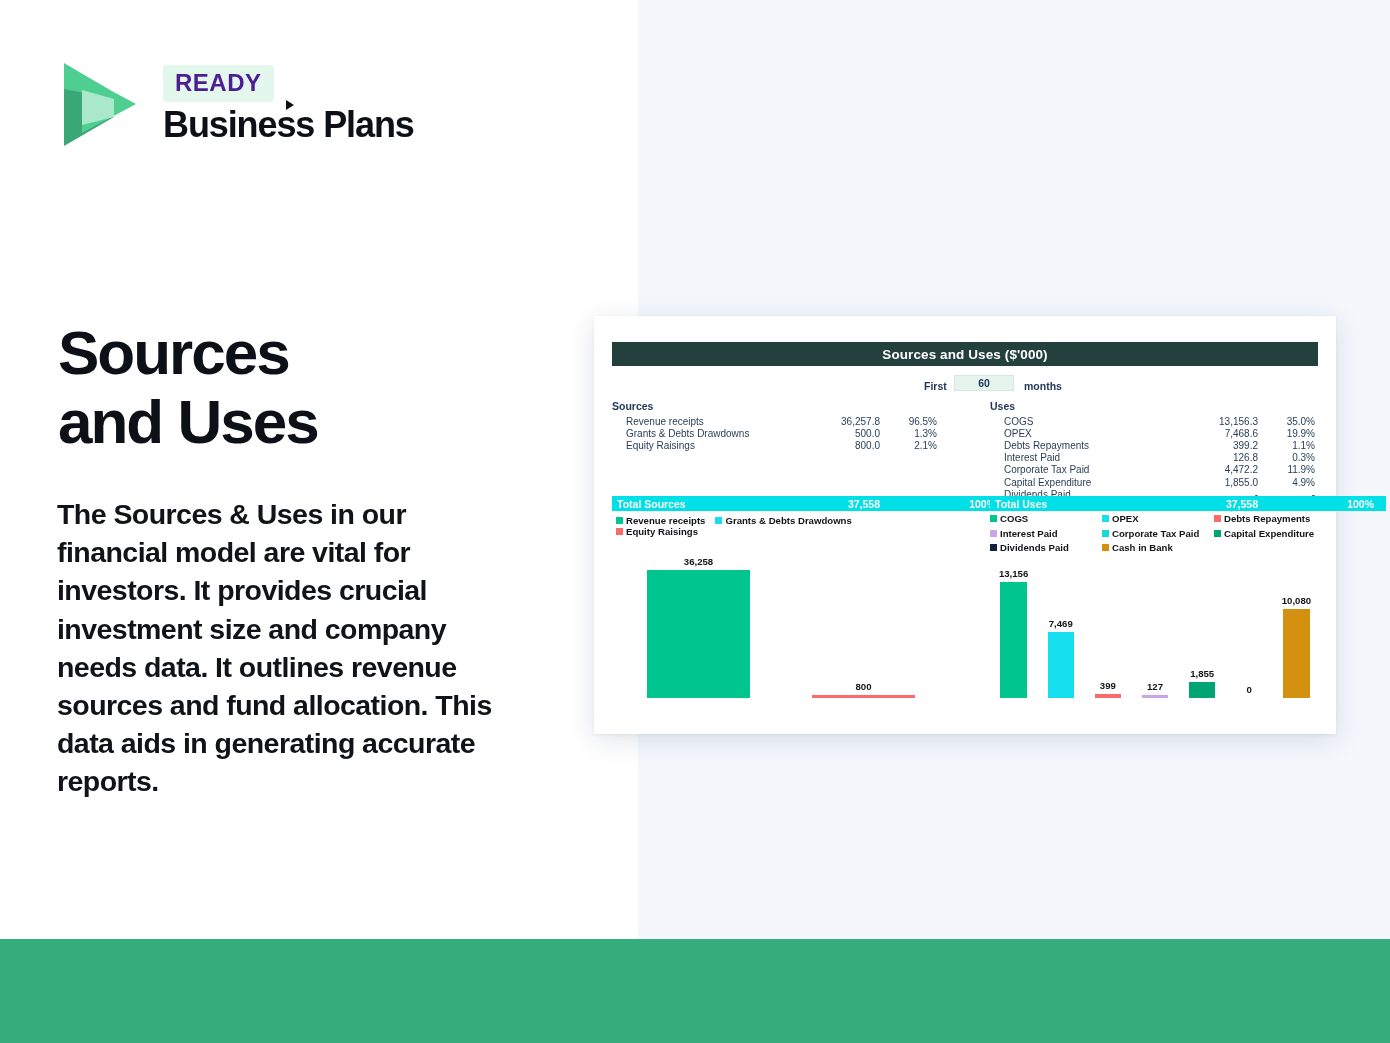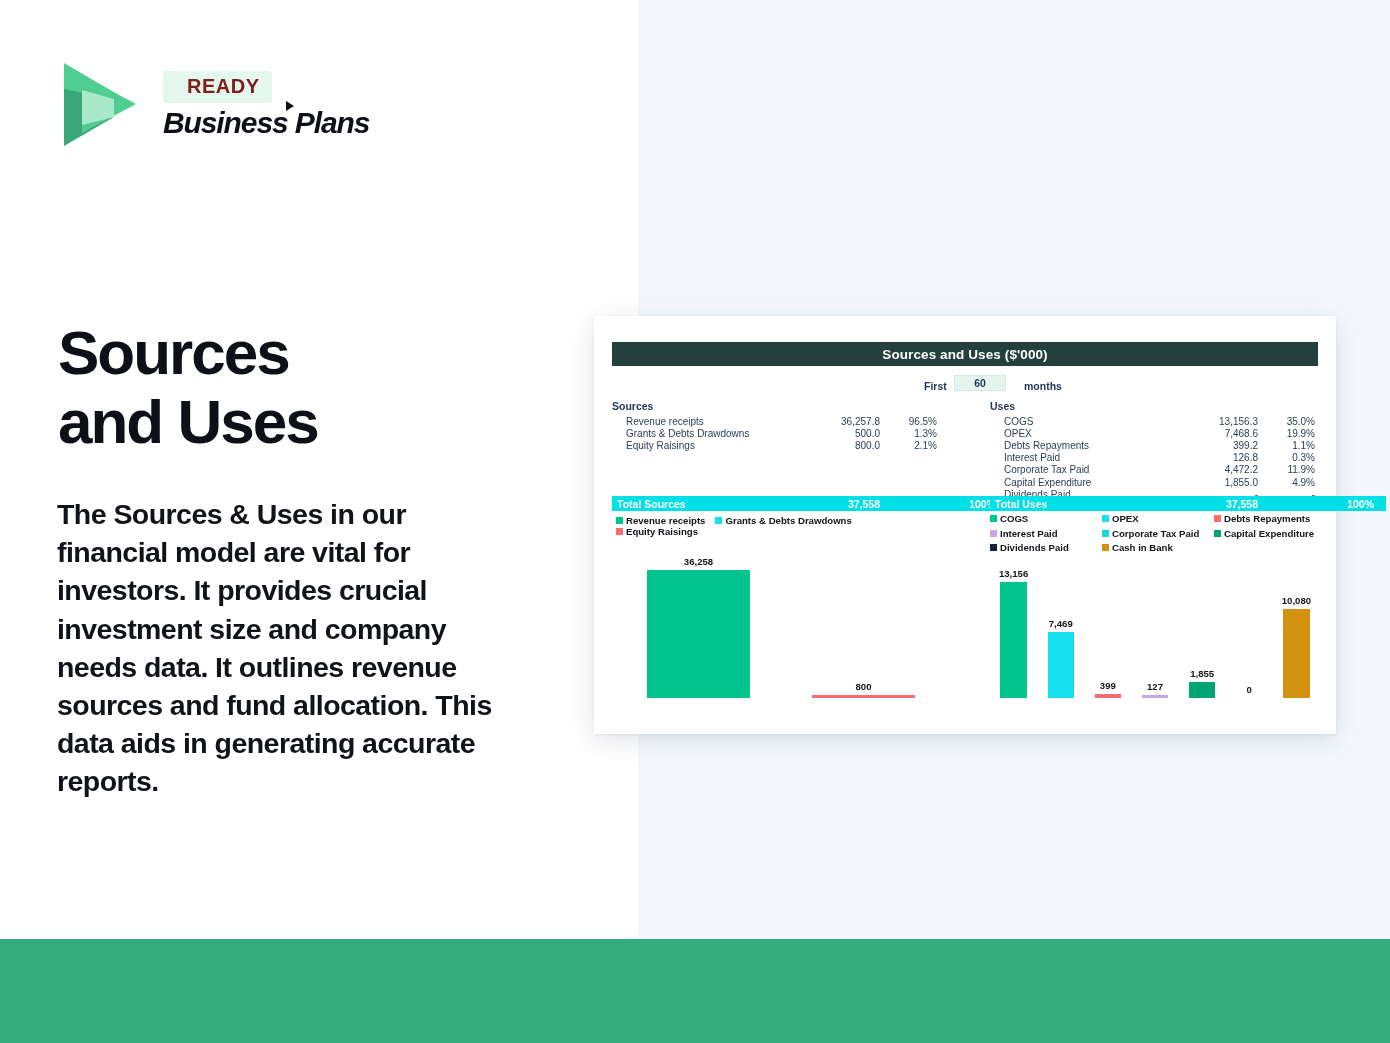--- a/index.html
+++ b/index.html
@@ -29,32 +29,31 @@
   
   .logo-wrap {
     position: absolute; left: 58px; top: 57px;
     display: flex; align-items: center; gap: 20px;
   }
   .logo-mark { width: 85px; height: 95px; position: relative; }
   .logo-text-col { display: flex; flex-direction: column; gap: 4px; }
   .ready-chip {
     display: inline-block;
     background: #e3f7ec;
-    color: #7f1d1d;
-    font-size: 20px; font-weight: 700;
+    color: #4c1d95;
+    font-size: 24px; font-weight: 700;
     letter-spacing: 0.5px;
-    padding: 4px 12px 5px 24px;
+    padding: 4px 12px 5px 12px;
     border-radius: 4px;
     width: fit-content;
   }
   .brand-name {
-    font-size: 30px; font-weight: 700; color: #0d1117;
+    font-size: 36px; font-weight: 700; color: #0d1117;
     letter-spacing: -1.1px; line-height: 1.05;
     position: relative;
-    font-style: italic;
   }
   .brand-dot-play {
     position: absolute; left: 123px; top: -6px;
     width: 0; height: 0;
     border-left: 8px solid #0d1117;
     border-top: 5px solid transparent;
     border-bottom: 5px solid transparent;
   }
 
   
@@ -97,21 +96,21 @@
     position: absolute; left: 18px; top: 60px;
     width: 706px; height: 20px;
     display: flex; align-items: center;
   }
   .fr-first {
     position: absolute; left: 312px;
     font-size: 10.5px; font-weight: 700; color: #1d3557;
   }
   .fr-input {
     position: absolute; left: 342px; top: -1px;
-    width: 52px; height: 16px;
+    width: 60px; height: 16px;
     background: #e6f4ee;
     border: 1px solid #d7e8e0;
     font-size: 10.5px; font-weight: 700; color: #1d3557;
     display: flex; align-items: center; justify-content: center;
   }
   .fr-months {
     position: absolute; left: 412px;
     font-size: 10.5px; font-weight: 700; color: #1d3557;
   }
 

